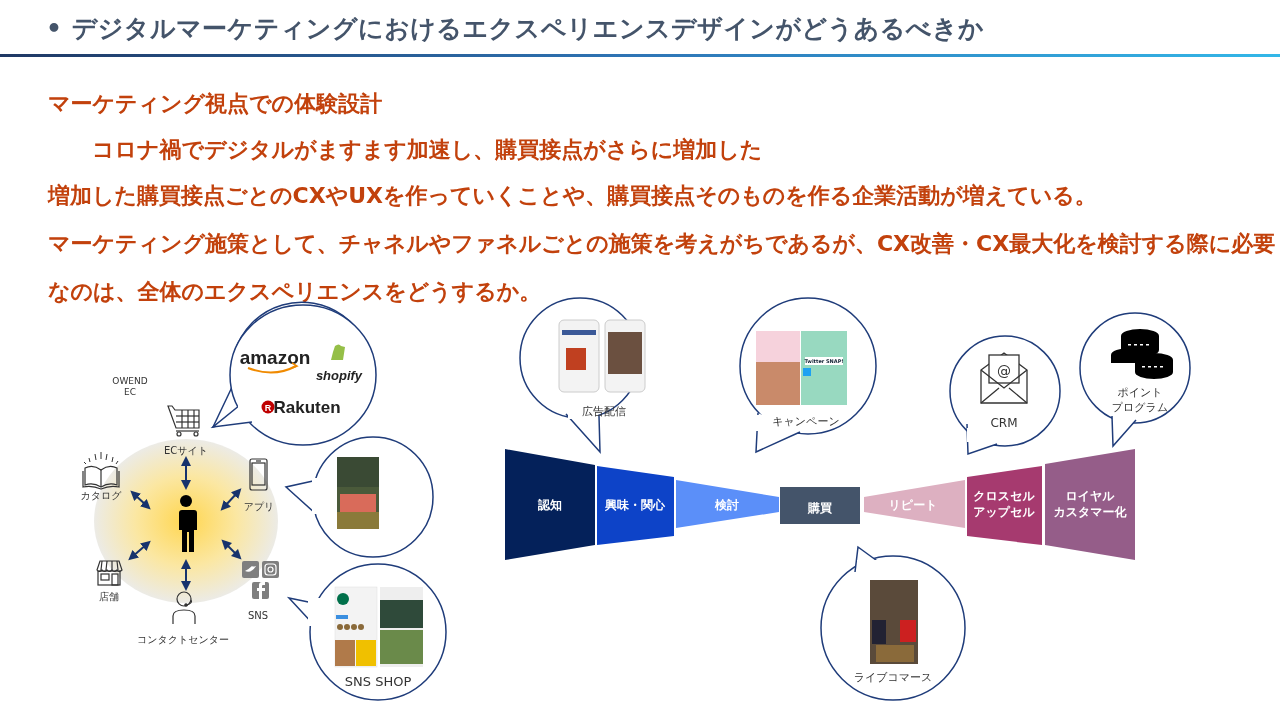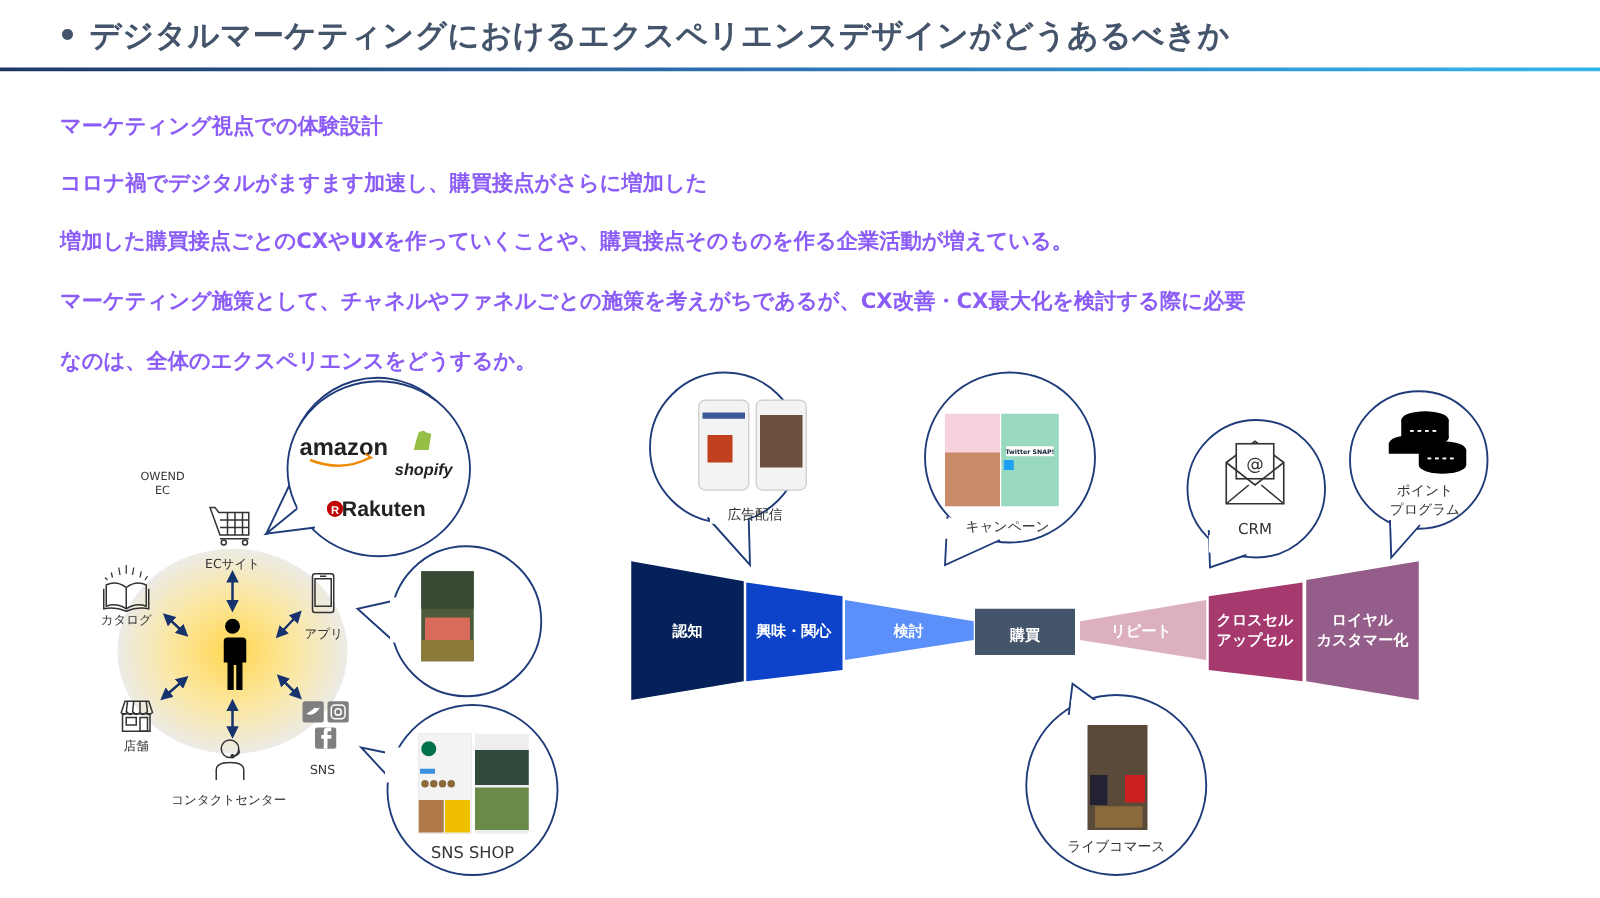--- a/index.html
+++ b/index.html
@@ -3,23 +3,23 @@
 <meta charset="utf-8">
 <style>
   * { box-sizing: border-box; margin: 0; padding: 0; }
   html, body { width: 1280px; height: 718px; background: #ffffff; overflow: hidden; }
   body { position: relative; font-family: "DejaVu Sans", "Liberation Sans", sans-serif; color: #44546a; }
 
   .title { position: absolute; left: 46px; top: 12px; font-size: 25px; font-weight: bold; color: #44546a; letter-spacing: 0.5px; white-space: nowrap; }
   .title-rule { position: absolute; left: 0; top: 54px; width: 1280px; height: 3px;
     background: linear-gradient(90deg, #1f3864 0%, #2e75b6 50%, #33b7e8 100%); }
 
-  .body-text { position: absolute; left: 48px; font-size: 17px; font-weight: bold; color: #8b5cf6; white-space: nowrap; }
+  .body-text { position: absolute; left: 48px; font-size: 22px; font-weight: bold; color: #c2410c; white-space: nowrap; }
   .l1 { top: 89px; }
-  .l2 { top: 135px; }
+  .l2 { top: 135px; margin-left: 44px; }
   .l3 { top: 181px; }
   .l4 { top: 229px; }
   .l5 { top: 263px; margin-top: 14px; }
 
   svg.diagram { position: absolute; left: 0; top: 0; }
   .lbl { font-family: "DejaVu Sans", "Liberation Sans", sans-serif; fill: #333; }
   .stage-lbl { font-family: "DejaVu Sans", "Liberation Sans", sans-serif; fill: #ffffff; font-weight: bold; font-size: 12px; }
 </style>
 </head>
 <body>

